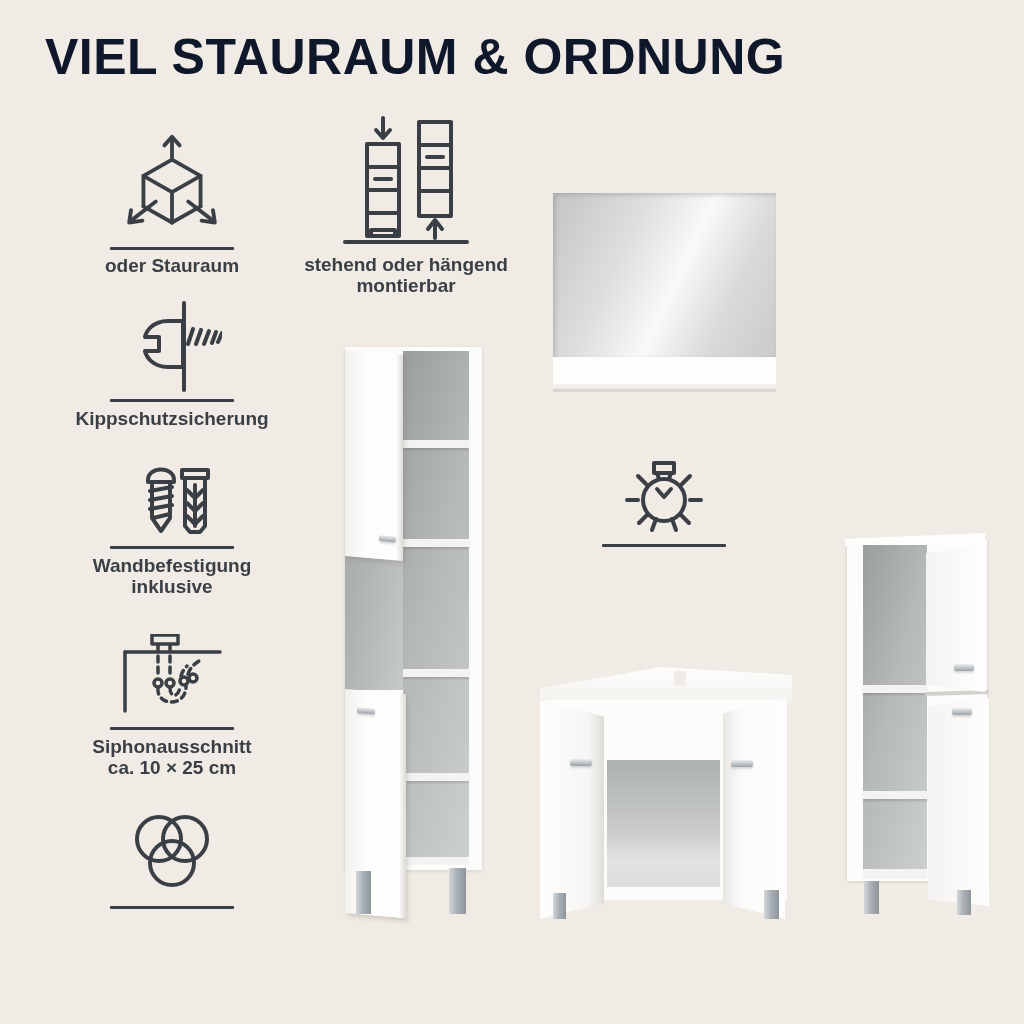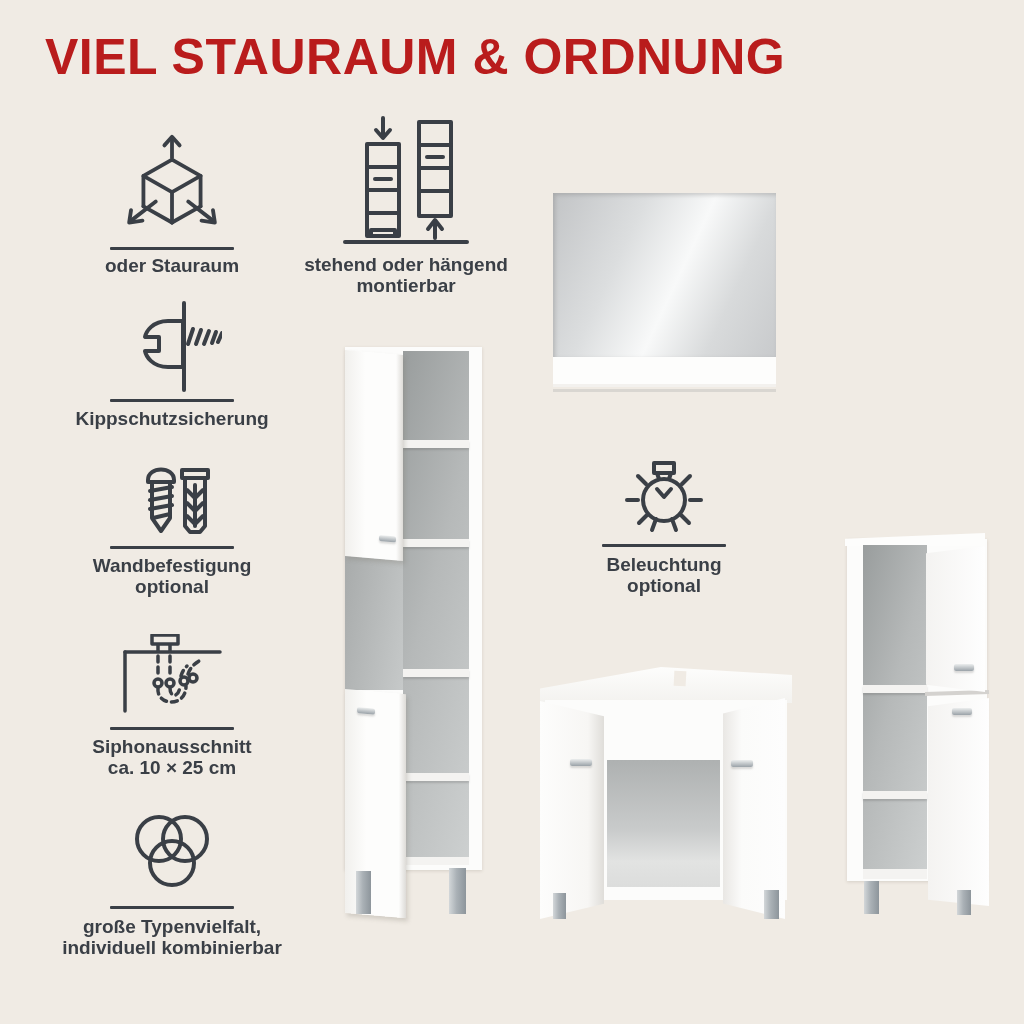--- a/index.html
+++ b/index.html
@@ -5,21 +5,21 @@
   html,body{margin:0;padding:0;}
   .canvas{
     position:relative;width:1024px;height:1024px;overflow:hidden;
     background:#f0ebe4;
     font-family:"Liberation Sans", sans-serif;
   }
   
   .page-title{
     position:absolute;left:45px;top:28px;width:940px;
     font-size:50px;font-weight:800;letter-spacing:.5px;
-    color:#b91c1c;white-space:nowrap;
+    color:#0f172a;white-space:nowrap;
   }
   
   .feature{position:absolute;display:flex;flex-direction:column;align-items:center;}
   .feature svg{display:block;}
   .divider{width:124px;height:3px;background:#3a3f46;border-radius:1px;}
   .caption{
     font-size:19px;line-height:1.13;font-weight:700;color:#3a3f46;
     text-align:center;white-space:pre-line;
   }
   .ic{stroke:#3a3f46;stroke-width:4;fill:none;stroke-linecap:round;stroke-linejoin:round;}
@@ -134,21 +134,21 @@
         <line x1="69" y1="40" x2="61" y2="32"></line>
           <line x1="69" y1="40" x2="77" y2="32"></line>
         <line x1="69" y1="53" x2="61" y2="45"></line>
           <line x1="69" y1="53" x2="77" y2="45"></line>
         <line x1="69" y1="66" x2="61" y2="58"></line>
           <line x1="69" y1="66" x2="77" y2="58"></line>
       </g>
     </svg>
     <div class="divider" style="margin-top:4px;"></div>
     <div class="caption" style="margin-top:6px;">Wandbefestigung
-optional</div>
+inklusive</div>
   </div>
 
   <div class="feature" style="left:32px;top:634px;width:280px;">
     <svg width="105" height="80" viewBox="0 0 105 80">
       <g class="ic-thin">
         <line x1="5" y1="18" x2="100" y2="18"></line>
         <line x1="5" y1="18" x2="5" y2="77"></line>
         <rect x="32" y="1" width="26" height="9"></rect>
         <line class="dash" x1="38" y1="11" x2="38" y2="43"></line>
         <line class="dash" x1="50" y1="11" x2="50" y2="43"></line>
@@ -169,22 +169,20 @@
 
   <div class="feature" style="left:32px;top:806px;width:280px;">
     <svg width="92" height="88" viewBox="0 0 92 88">
       <g class="ic">
         <circle cx="33" cy="33" r="22"></circle>
         <circle cx="59" cy="33" r="22"></circle>
         <circle cx="46" cy="57" r="22"></circle>
       </g>
     </svg>
     <div class="divider" style="margin-top:12px;"></div>
-    <div class="caption" style="margin-top:7px;">große Typenvielfalt,
-individuell kombinierbar</div>
   </div>
 
   <div class="feature" style="left:554px;top:460px;width:220px;">
     <svg width="100" height="78" viewBox="0 0 100 78">
       <g class="ic">
         <rect x="40" y="3" width="20" height="10"></rect>
         <line x1="43" y1="13" x2="45" y2="19"></line>
           <line x1="57" y1="13" x2="55" y2="19"></line>
         <circle cx="50" cy="40" r="21"></circle>
         <polyline points="43,29 50,37 57,29"></polyline>
@@ -192,22 +190,20 @@
           <line x1="76" y1="40" x2="87" y2="40"></line>
         <line x1="32" y1="24" x2="24" y2="16"></line>
           <line x1="68" y1="24" x2="76" y2="16"></line>
         <line x1="33" y1="55" x2="25" y2="63"></line>
           <line x1="67" y1="55" x2="75" y2="63"></line>
         <line x1="42" y1="59" x2="38" y2="70"></line>
           <line x1="58" y1="59" x2="62" y2="70"></line>
       </g>
     </svg>
     <div class="divider" style="margin-top:6px;"></div>
-    <div class="caption" style="margin-top:7px;">Beleuchtung
-optional</div>
   </div>
 
   <div class="furn" style="left:553px;top:193px;width:223px;height:200px;">
     <div class="mirror-glass"></div>
     <div class="mirror-shelf"></div>
     <div class="mirror-base"></div>
   </div>
 
   <div class="furn" style="left:345px;top:347px;width:140px;height:575px;">
     <div class="white" style="left:0;top:0;width:137px;height:523px;box-shadow:0 1px 3px rgba(140,130,115,.25);"></div>

